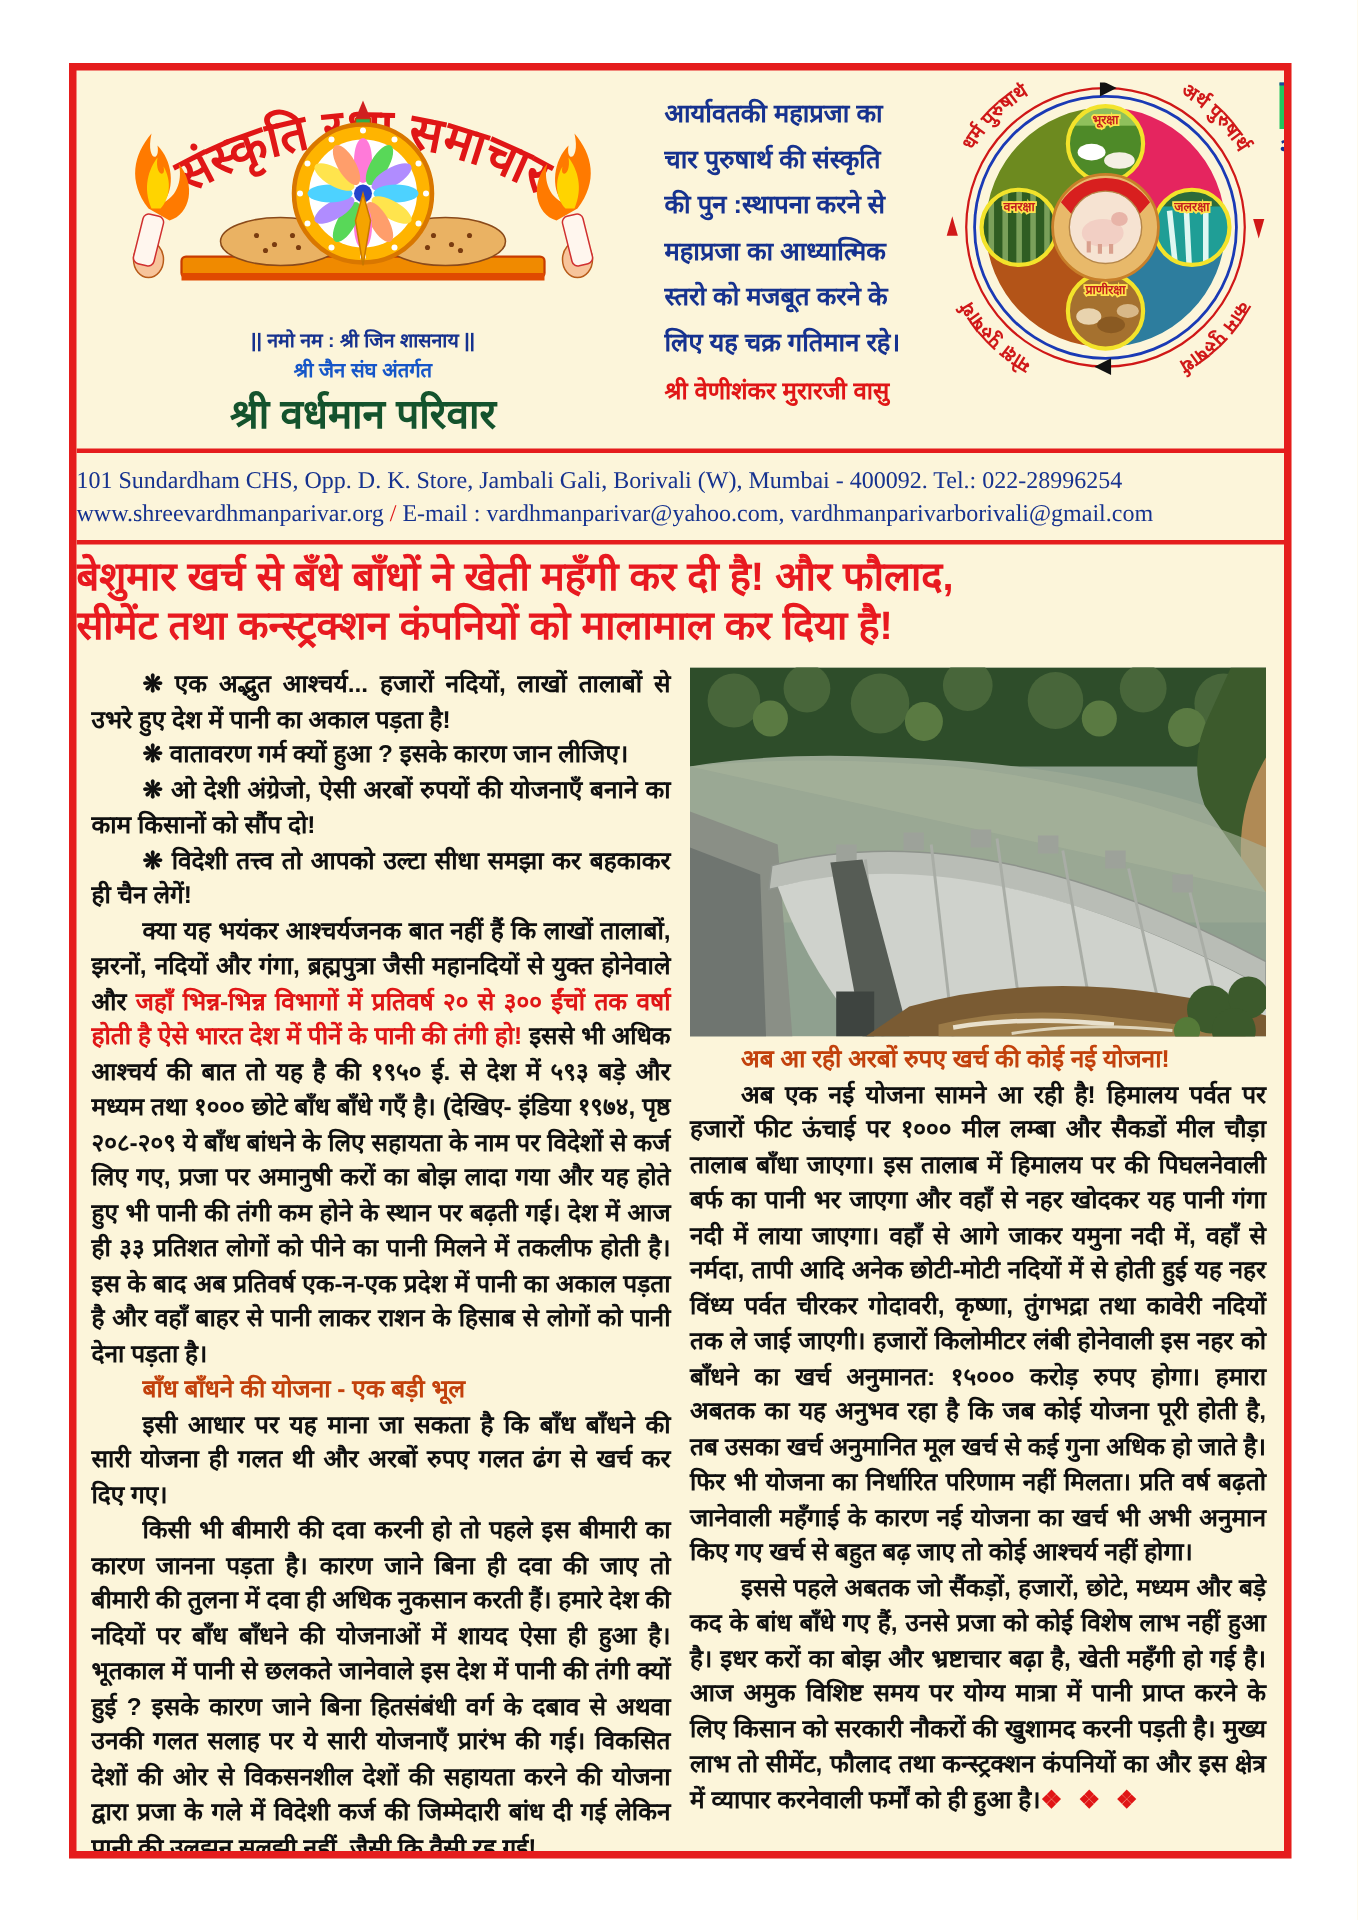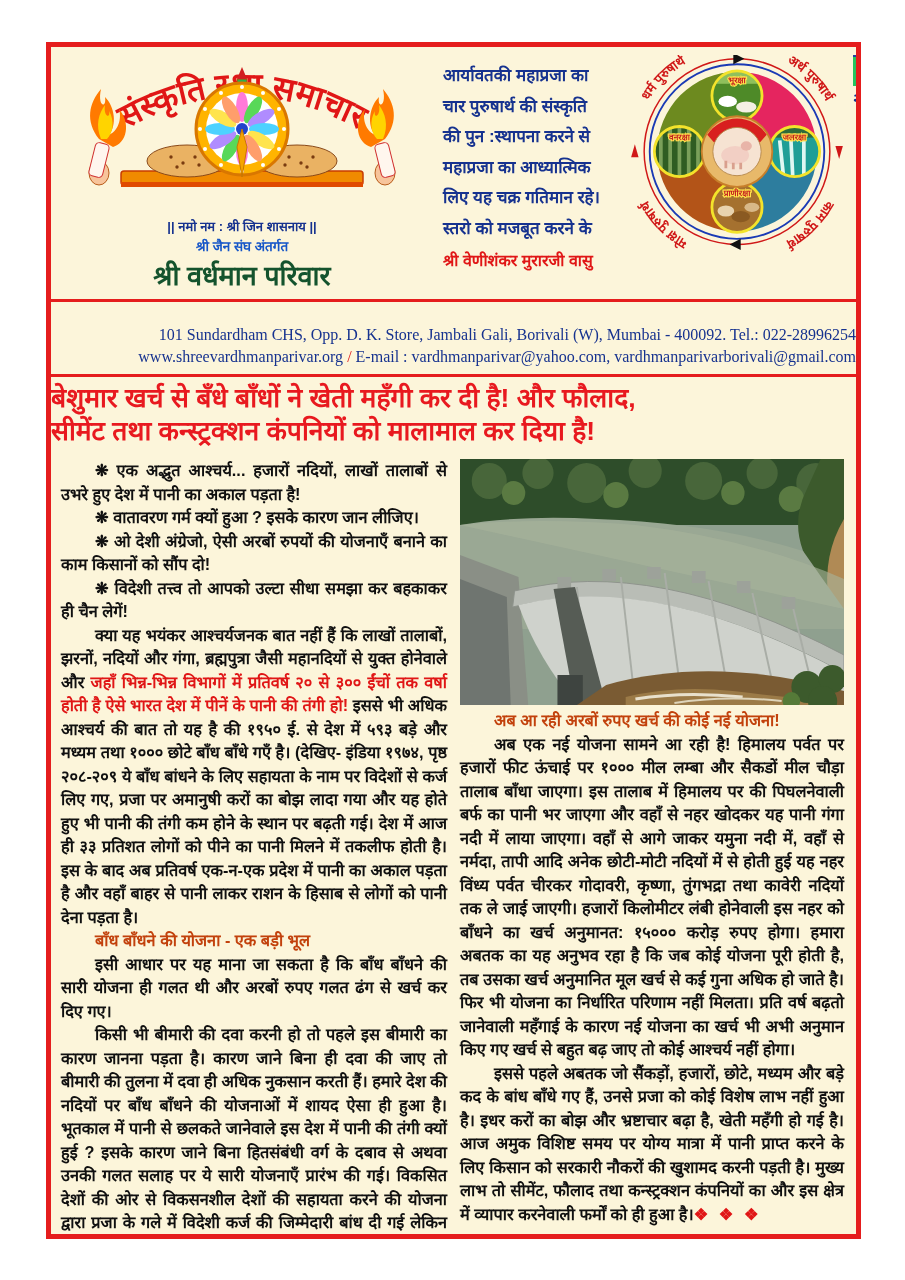--- a/index.html
+++ b/index.html
@@ -19,21 +19,21 @@
   .header-right{flex:1;display:flex;flex-direction:row;padding:8px 4px 0 10px;}
   .hr-top{display:flex;flex:1;}
   .quote{width:178px;padding-top:6px;}
   .qline{color:#16328f;font-weight:bold;font-size:17px;line-height:30.5px;white-space:nowrap;}
   .author{color:#e01616;font-weight:bold;font-size:16px;margin-top:5px;white-space:nowrap;}
   .chakra{width:232px;height:208px;margin-left:0px;flex:none;}
   .date-strip{height:29px;background:#22c55e;border-top:2px solid #2440a0;
       color:#16328f;font-weight:bold;font-size:16.5px;text-align:center;line-height:28px;}
   
   .rule{height:3px;background:#e51d1d;}
-  .contact{text-align:right;padding:22px 0 6px;font-family:"Liberation Serif",serif;
+  .contact{text-align:left;padding:8px 0 6px;font-family:"Liberation Serif",serif;
       color:#16328f;font-size:16px;line-height:22px;}
   .contact .sep{color:#e01616;}
   .headline{color:#e8191f;font-weight:bold;font-size:26.5px;
       line-height:33px;padding:5px 0 7px;}
   
   .columns{display:flex;padding:4px 12px 0 10px;gap:13px;height:794px;overflow:hidden;}
   .col{font-size:16.3px;line-height:23.5px;text-align:justify;color:#101010;font-weight:600;}
   .col-left{width:386px;}
   .col-right{flex:1;}
   .col p{margin:0;text-indent:34px;}
@@ -151,22 +151,22 @@
 
     <div class="divider"></div>
 
     <div class="header-right">
       <div class="hr-top">
         <div class="quote">
           <div class="qline">आर्यावतकी महाप्रजा का</div>
           <div class="qline">चार पुरुषार्थ की संस्कृति</div>
           <div class="qline">की पुन :स्थापना करने से</div>
           <div class="qline">महाप्रजा का आध्यात्मिक</div>
+          <div class="qline">स्तरो को मजबूत करने के</div>
           <div class="qline">लिए यह चक्र गतिमान रहे।</div>
-          <div class="qline">स्तरो को मजबूत करने के</div>
           <div class="author">श्री वेणीशंकर मुरारजी वासु</div>
         </div>
 
         <svg class="chakra" viewBox="0 0 248 224">
           <defs>
             <path id="arcTL" d="M 14 104 A 110 110 0 0 1 124 -6" fill="none"></path>
             <path id="arcTR" d="M 124 -6 A 110 110 0 0 1 234 104" fill="none"></path>
             <path id="arcBR" d="M 234 104 A 110 110 0 0 1 124 214" fill="none"></path>
             <path id="arcBL" d="M 124 214 A 110 110 0 0 1 14 104" fill="none"></path>
             <clipPath id="clipTop">

